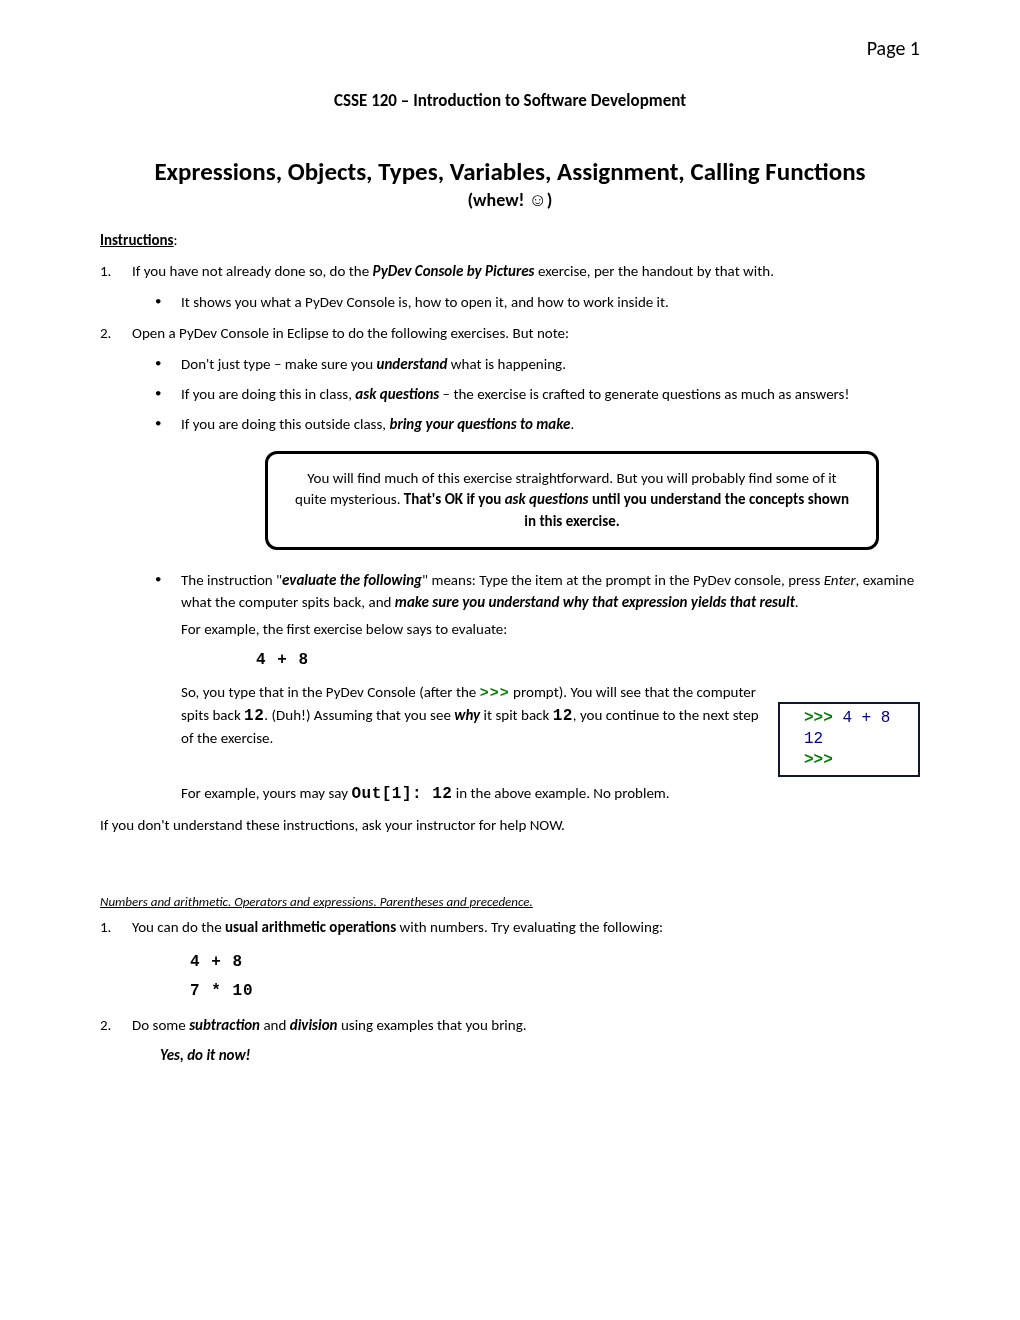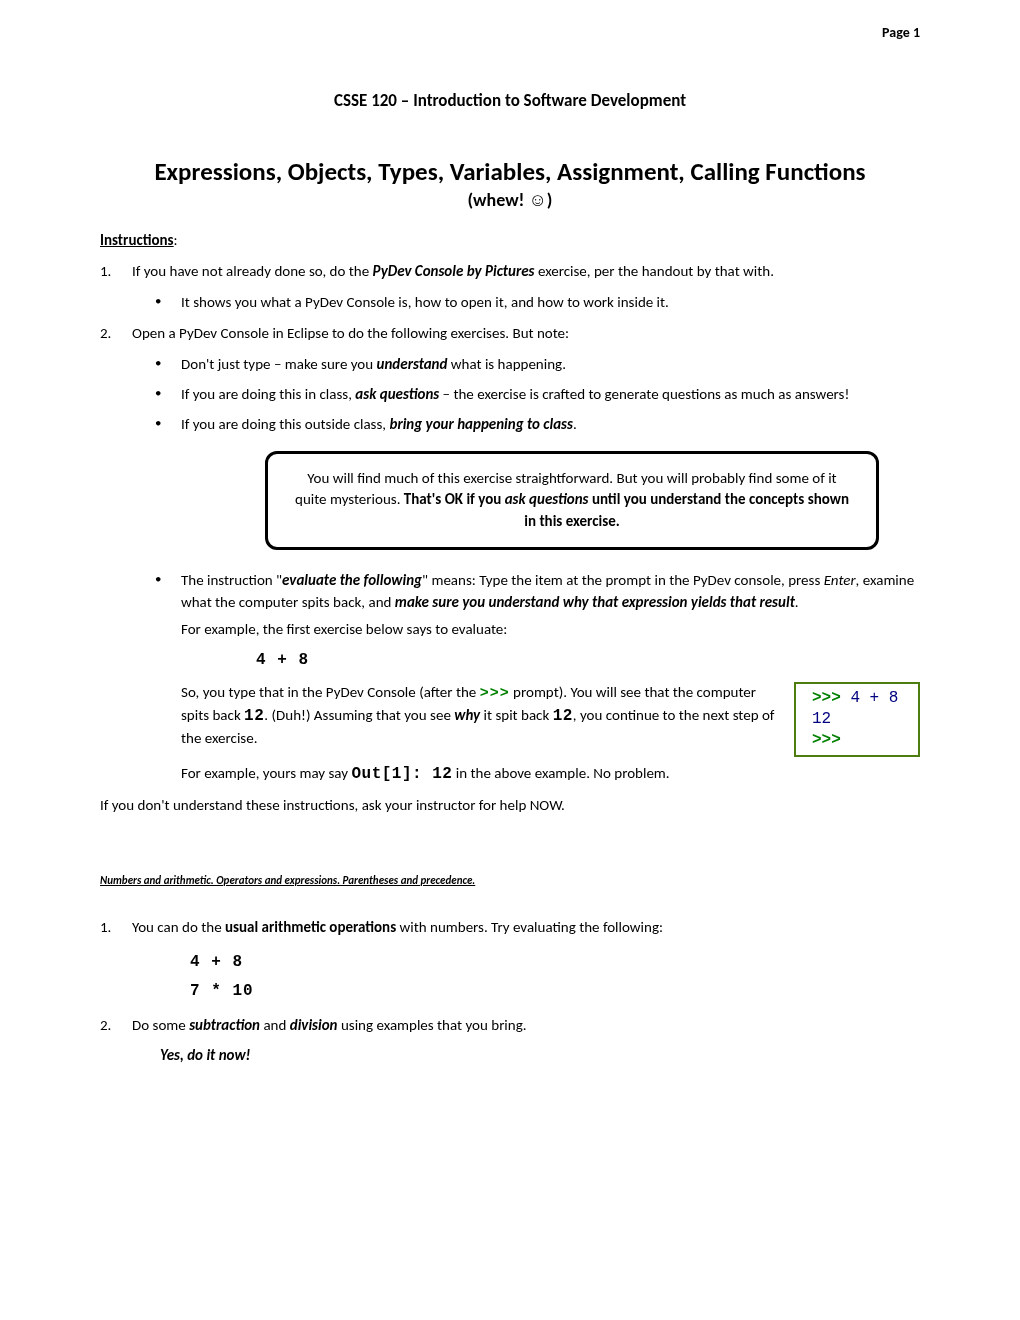--- a/index.html
+++ b/index.html
@@ -8,24 +8,23 @@
       font-family: Calibri, Arial, sans-serif;
       background: white;
       width: 1020px;
     }
     .page {
       padding: 40px 100px 60px 100px;
       position: relative;
     }
     .page-number {
       position: absolute;
-      top: 24px;
+      top: 36px;
       right: 100px;
-      font-size: 14px;
-      font-weight: bold;
+      font-size: 20px;
     }
     .course-header {
       text-align: center;
       font-weight: bold;
       font-size: 17px;
       margin-top: 50px;
       margin-bottom: 10px;
     }
     .main-title {
       text-align: center;
@@ -103,52 +102,53 @@
       font-size: 16px;
       letter-spacing: 0.5px;
     }
     .prompt-green {
       font-family: 'Consolas', 'Courier New', monospace;
       color: #008000;
       font-weight: bold;
       letter-spacing: 1px;
     }
     .console-box {
-      border: 2px solid #4d7c0f;
-      padding: 4px 16px;
+      border: 2px solid #0f172a;
+      padding: 4px 24px;
       font-family: 'Consolas', 'Courier New', monospace;
       font-size: 16px;
       float: right;
       margin-left: 12px;
       line-height: 1.3;
       min-width: 90px;
+      margin-top: 20px;
     }
     .console-prompt {
       color: #008000;
       font-weight: bold;
     }
     .console-expr {
       color: #000080;
     }
     .side-flex {
       display: flex;
       align-items: flex-start;
     }
     .side-text {
       flex: 1;
       font-size: 15px;
       line-height: 1.45;
     }
     .section-heading {
-      font-weight: bold;
+      font-weight: normal;
       font-style: italic;
       text-decoration: underline;
-      font-size: 11px;
+      font-size: 13px;
       margin-top: 60px;
-      margin-bottom: 30px;
+      margin-bottom: 8px;
     }
     .code-list {
       margin-left: 90px;
       font-family: 'Consolas', 'Courier New', monospace;
       font-weight: bold;
       font-size: 16px;
       letter-spacing: 1px;
       line-height: 1.8;
     }
     .italic-indent {
@@ -209,21 +209,21 @@
     </div>
     <div class="sub-item">
       <div class="bullet">•</div>
       <div class="sub-body">
         <span>If you are doing this in class, </span><b><i>ask questions</i></b><span> – the exercise is crafted to generate questions as much as answers!</span>
       </div>
     </div>
     <div class="sub-item">
       <div class="bullet">•</div>
       <div class="sub-body">
-        <span>If you are doing this outside class, </span><b><i>bring your happening to class</i></b><span>.</span>
+        <span>If you are doing this outside class, </span><b><i>bring your questions to make</i></b><span>.</span>
       </div>
     </div>
   </div>
 
   <div class="callout-box">
     <span>You will find much of this exercise straightforward.  But you will probably find some of it quite mysterious.  </span><b><span>That's OK if you </span><i>ask questions</i><span> until you understand the concepts shown in this exercise.</span></b>
   </div>
 
   <div class="sub-list">
     <div class="sub-item">

